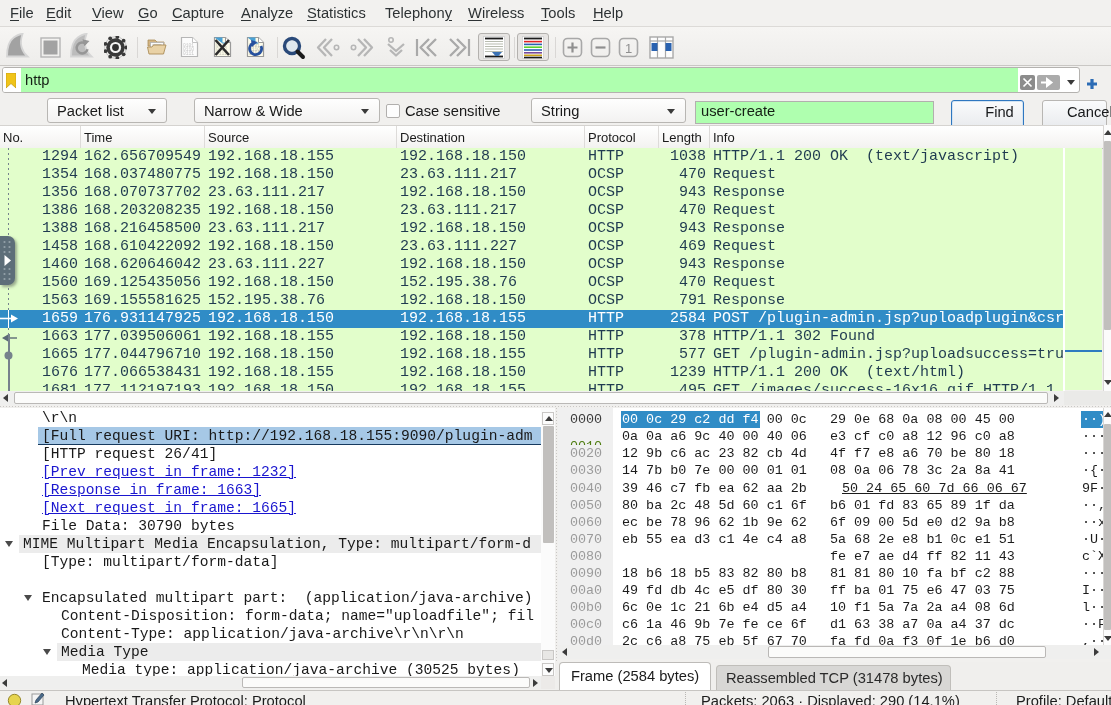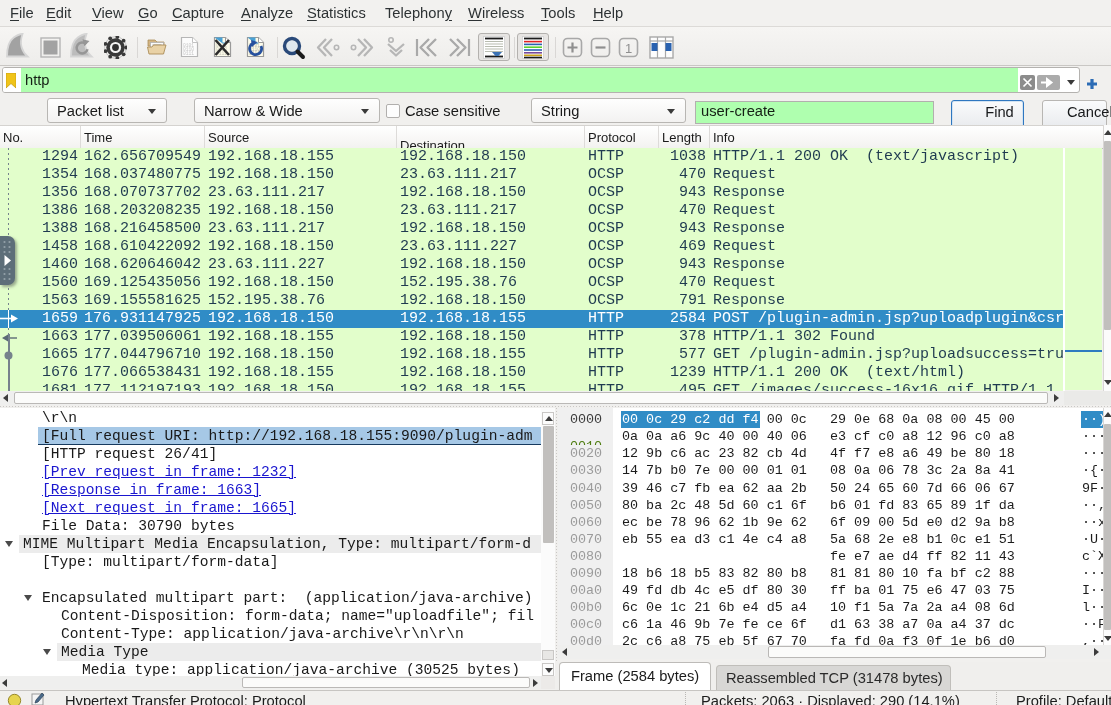--- a/index.html
+++ b/index.html
@@ -235,21 +235,21 @@
   </div>
 <div class="abs" style="left:695px;top:101px;width:239px;height:23px;background:#afffaf;border:1px solid #b2b0ae;box-sizing:border-box;"></div>
 <div class="abs" style="left:701px;top:103px;font-size:14.7px;color:#141e14;">user-create</div>
 <div class="btn" style="left:951px;width:73px;border:1px solid #2f77c0;box-shadow:0 0 0 1px #d4e4f2 inset;"><span style="position:relative;top:3px;">Find</span></div>
 <div class="btn" style="left:1042px;width:65px;"><span style="position:relative;top:3px;">Cancel</span></div>
 
 <div class="abs" style="left:0;top:125px;width:1111px;height:22px;background:linear-gradient(#ffffff,#f3f2f0);border-bottom:1px solid #c2c0bd;border-top:1px solid #d5d3d0;box-sizing:content-box;">
 <div class="hcell" style="left:3px;top:4px;">No.</div>
 <div class="hcell" style="left:84px;top:4px;">Time</div>
 <div class="hcell" style="left:208px;top:4px;">Source</div>
-<div class="hcell" style="left:400px;top:12px;">Destination</div>
+<div class="hcell" style="left:400px;top:4px;">Destination</div>
 <div class="hcell" style="left:588px;top:4px;">Protocol</div>
 <div class="hcell" style="left:662px;top:4px;">Length</div>
 <div class="hcell" style="left:713px;top:4px;">Info</div>
 <div class="hline" style="left:80px;"></div>
 <div class="hline" style="left:204px;"></div>
 <div class="hline" style="left:396px;"></div>
 <div class="hline" style="left:584px;"></div>
 <div class="hline" style="left:658px;"></div>
 <div class="hline" style="left:709px;"></div>
 </div>
@@ -362,23 +362,23 @@
 <span class="arrR" style="left:533px;top:679px;"></span>
 <div class="abs" style="left:242px;top:677px;width:288px;height:11px;background:#fbfbfa;border:1px solid #bab8b6;box-sizing:border-box;border-radius:2px;"></div>
 
 <div class="abs" style="left:555px;top:408px;width:3px;height:281px;background:#f0efed;"></div>
 <div class="abs" style="left:556px;top:408px;width:1px;height:281px;background:repeating-linear-gradient(#c9c7c5 0 1px,transparent 1px 3px);"></div>
 
 <div id="hexpane" class="abs" style="left:558px;top:408px;width:545px;height:237px;background:#ffffff;overflow:hidden;">
 <div class="abs" style="left:0;top:0;width:55px;height:237px;background:#f0f0f0;"></div>
 <div class="hexrow" style="top:3.30px;left:0;"><span class="abs" style="left:12px;color:#3c3c3c;">0000</span><span class="abs" style="left:63px;width:139px;height:18px;background:#308cc6;"></span><span class="abs" style="left:523px;width:22px;height:18px;background:#308cc6;"></span><span class="abs" style="left:64px;color:#ffffff;">00 0c 29 c2 dd f4</span><span class="abs" style="left:64px;"><span style="visibility:hidden;">00 0c 29 c2 dd f4 </span>00 0c</span><span class="abs" style="left:272px;">29 0e 68 0a 08 00 45 00</span><span class="abs" style="left:524px;color:#ffffff;">··)</span></div>
 <div class="hexrow" style="top:20.35px;left:0;"><span class="abs" style="left:12px;color:#4d7c0f;margin-top:10px;">0010</span><span class="abs" style="left:64px;">0a 0a a6 9c 40 00 40 06</span><span class="abs" style="left:272px;">e3 cf c0 a8 12 96 c0 a8</span><span class="abs" style="left:524px;color:#1c1c1c;">···</span></div>
-<div class="hexrow" style="top:37.40px;left:0;"><span class="abs" style="left:12px;color:#9b9b9b;">0020</span><span class="abs" style="left:64px;">12 9b c6 ac 23 82 cb 4d</span><span class="abs" style="left:272px;">4f f7 e8 a6 49 be 80 18</span><span class="abs" style="left:524px;color:#1c1c1c;">···</span></div>
+<div class="hexrow" style="top:37.40px;left:0;"><span class="abs" style="left:12px;color:#9b9b9b;">0020</span><span class="abs" style="left:64px;">12 9b c6 ac 23 82 cb 4d</span><span class="abs" style="left:272px;">4f f7 e8 a6 70 be 80 18</span><span class="abs" style="left:524px;color:#1c1c1c;">···</span></div>
 <div class="hexrow" style="top:54.45px;left:0;"><span class="abs" style="left:12px;color:#9b9b9b;">0030</span><span class="abs" style="left:64px;">14 7b b0 7e 00 00 01 01</span><span class="abs" style="left:272px;">08 0a 06 78 3c 2a 8a 41</span><span class="abs" style="left:524px;color:#1c1c1c;">·{·</span></div>
-<div class="hexrow" style="top:71.50px;left:0;"><span class="abs" style="left:12px;color:#9b9b9b;">0040</span><span class="abs" style="left:64px;">39 46 c7 fb ea 62 aa 2b</span><span class="abs" style="left:272px;">50 24 65 60 7d 66 06 67</span><span class="abs" style="left:524px;color:#1c1c1c;">9F·</span></div>
+<div class="hexrow" style="top:71.50px;left:0;"><span class="abs" style="left:12px;color:#9b9b9b;">0040</span><span class="abs" style="left:64px;">39 46 c7 fb ea 62 aa 2b</span><span class="abs" style="left:284px;text-decoration:underline;">50 24 65 60 7d 66 06 67</span><span class="abs" style="left:524px;color:#1c1c1c;">9F·</span></div>
 <div class="hexrow" style="top:88.55px;left:0;"><span class="abs" style="left:12px;color:#9b9b9b;">0050</span><span class="abs" style="left:64px;">80 ba 2c 48 5d 60 c1 6f</span><span class="abs" style="left:272px;">b6 01 fd 83 65 89 1f da</span><span class="abs" style="left:524px;color:#1c1c1c;">··,</span></div>
 <div class="hexrow" style="top:105.60px;left:0;"><span class="abs" style="left:12px;color:#9b9b9b;">0060</span><span class="abs" style="left:64px;">ec be 78 96 62 1b 9e 62</span><span class="abs" style="left:272px;">6f 09 00 5d e0 d2 9a b8</span><span class="abs" style="left:524px;color:#1c1c1c;">··x</span></div>
 <div class="hexrow" style="top:122.65px;left:0;"><span class="abs" style="left:12px;color:#9b9b9b;">0070</span><span class="abs" style="left:64px;">eb 55 ea d3 c1 4e c4 a8</span><span class="abs" style="left:272px;">5a 68 2e e8 b1 0c e1 51</span><span class="abs" style="left:524px;color:#1c1c1c;">·U·</span></div>
 <div class="hexrow" style="top:139.70px;left:0;"><span class="abs" style="left:12px;color:#9b9b9b;">0080</span><span class="abs" style="left:272px;">fe e7 ae d4 ff 82 11 43</span><span class="abs" style="left:524px;color:#1c1c1c;">c`X</span></div>
 <div class="hexrow" style="top:156.75px;left:0;"><span class="abs" style="left:12px;color:#9b9b9b;">0090</span><span class="abs" style="left:64px;">18 b6 18 b5 83 82 80 b8</span><span class="abs" style="left:272px;">81 81 80 10 fa bf c2 88</span><span class="abs" style="left:524px;color:#1c1c1c;">···</span></div>
 <div class="hexrow" style="top:173.80px;left:0;"><span class="abs" style="left:12px;color:#9b9b9b;">00a0</span><span class="abs" style="left:64px;">49 fd db 4c e5 df 80 30</span><span class="abs" style="left:272px;">ff ba 01 75 e6 47 03 75</span><span class="abs" style="left:524px;color:#1c1c1c;">I··</span></div>
 <div class="hexrow" style="top:190.85px;left:0;"><span class="abs" style="left:12px;color:#9b9b9b;">00b0</span><span class="abs" style="left:64px;">6c 0e 1c 21 6b e4 d5 a4</span><span class="abs" style="left:272px;">10 f1 5a 7a 2a a4 08 6d</span><span class="abs" style="left:524px;color:#1c1c1c;">l··</span></div>
 <div class="hexrow" style="top:207.90px;left:0;"><span class="abs" style="left:12px;color:#9b9b9b;">00c0</span><span class="abs" style="left:64px;">c6 1a 46 9b 7e fe ce 6f</span><span class="abs" style="left:272px;">d1 63 38 a7 0a a4 37 dc</span><span class="abs" style="left:524px;color:#1c1c1c;">··F</span></div>
 <div class="hexrow" style="top:224.95px;left:0;"><span class="abs" style="left:12px;color:#9b9b9b;">00d0</span><span class="abs" style="left:64px;">2c c6 a8 75 eb 5f 67 70</span><span class="abs" style="left:272px;">fa fd 0a f3 0f 1e b6 d0</span><span class="abs" style="left:524px;color:#1c1c1c;">,··</span></div>
 </div>

